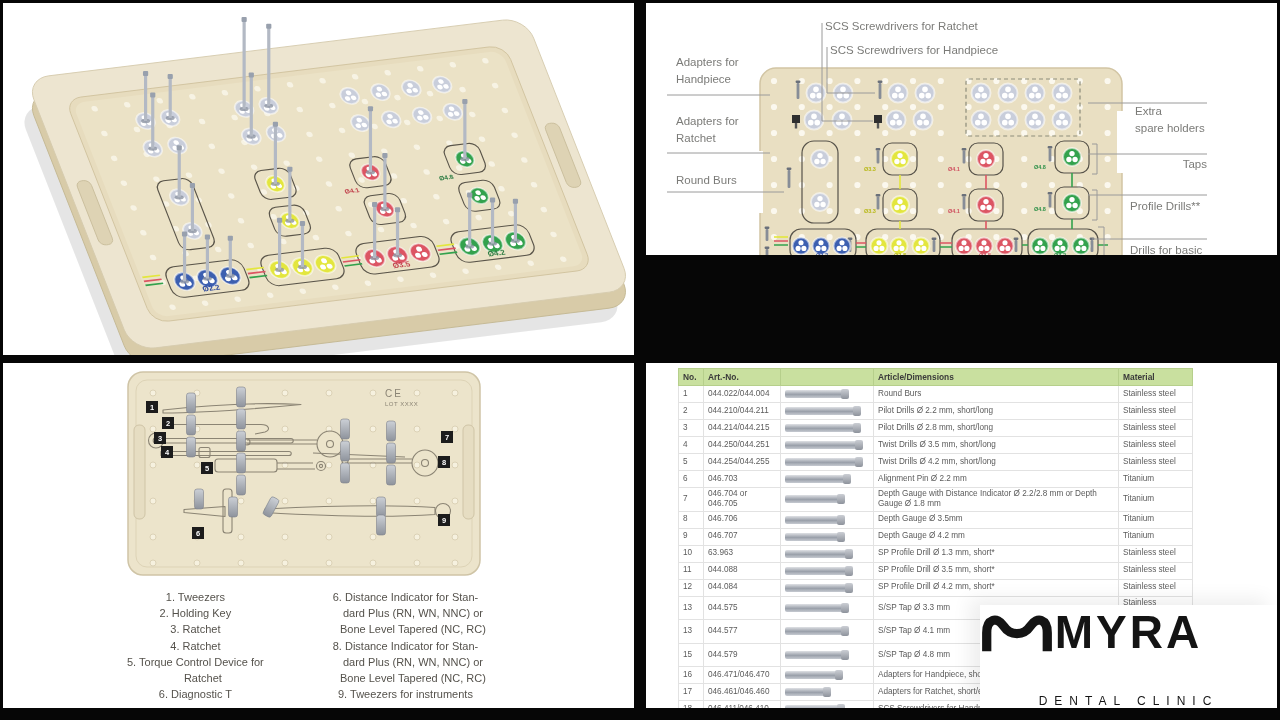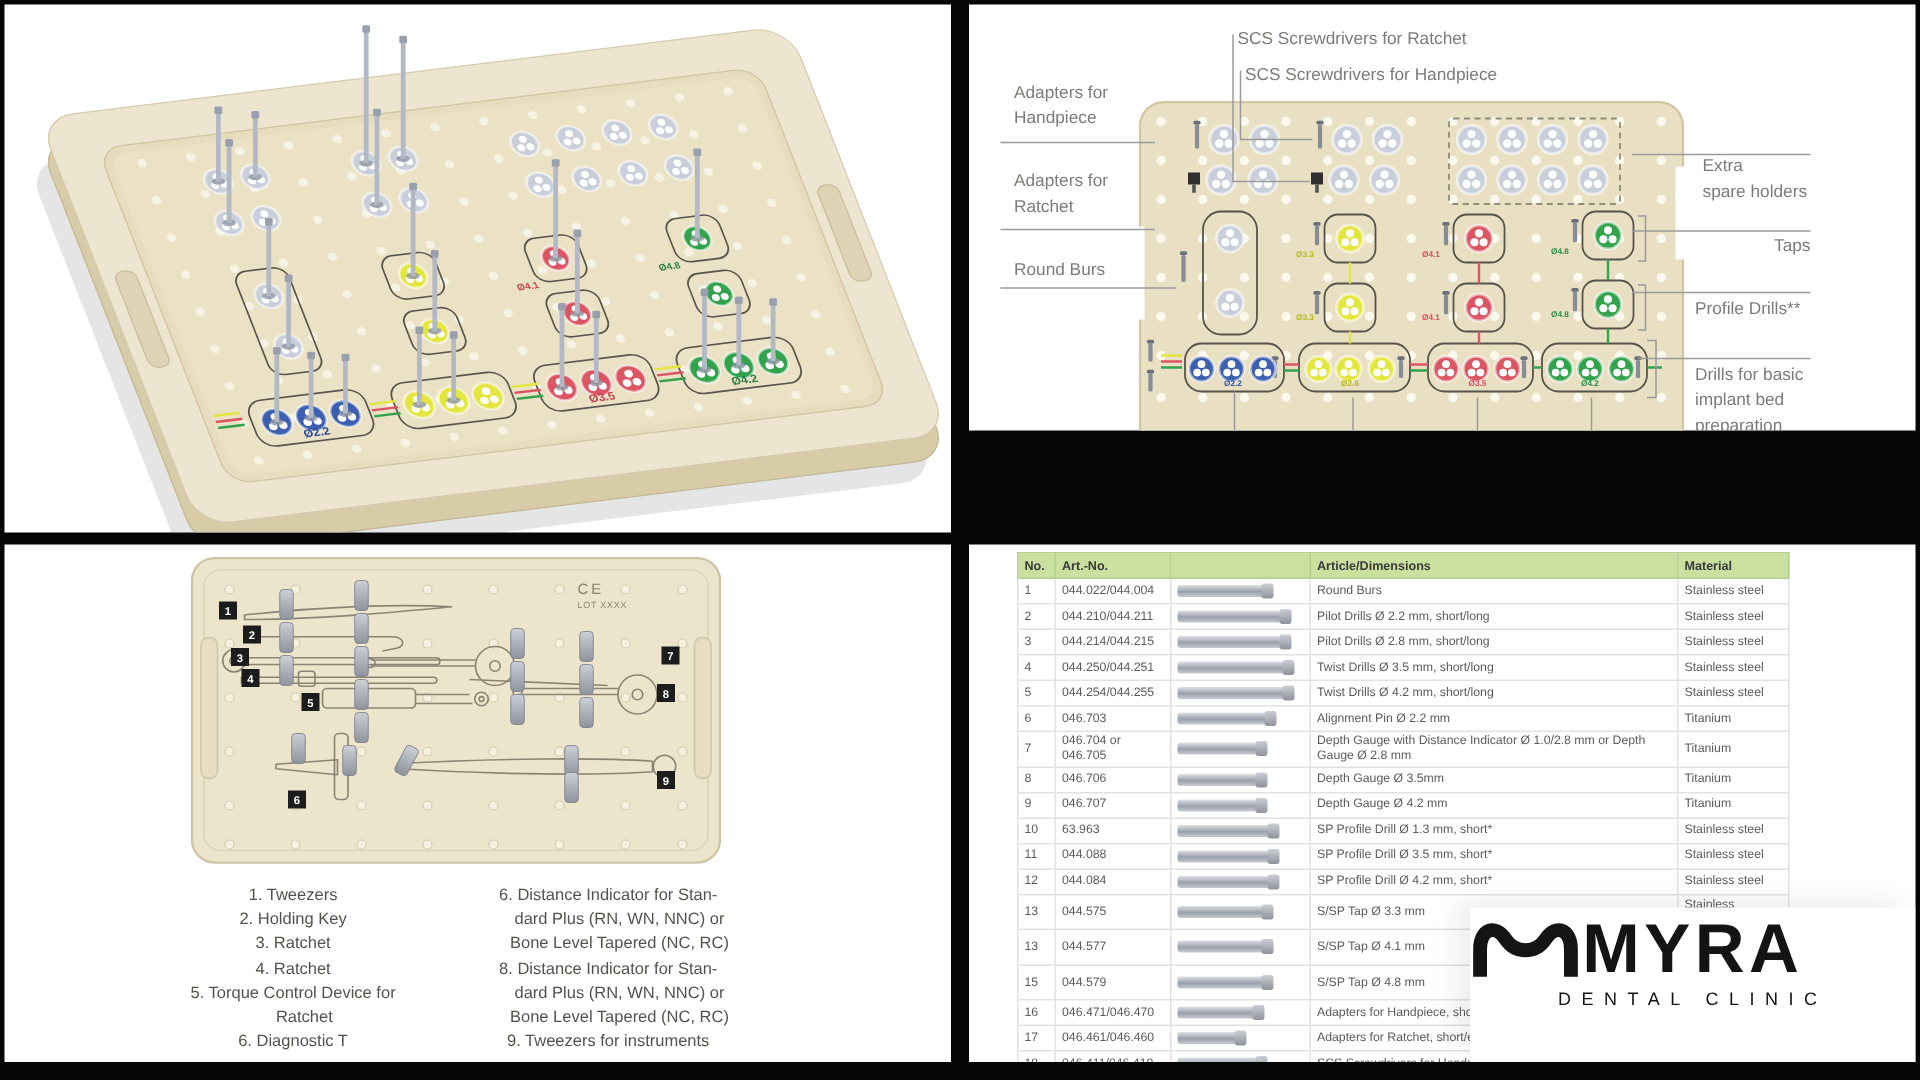--- a/index.html
+++ b/index.html
@@ -1,20 +1,20 @@
 <!DOCTYPE html>
 <html><head>
 <meta charset="utf-8">
 <style>
   html,body{margin:0;padding:0;background:#000;}
   .stage{position:relative;width:1280px;height:720px;background:#060606;overflow:hidden;
          font-family:"Liberation Sans",sans-serif;}
   .quad{position:absolute;background:#ffffff;overflow:hidden;}
   #q1{left:3px;top:3px;width:631px;height:352px;}
-  #q2{left:646px;top:3px;width:631px;height:284px;}
+  #q2{left:646px;top:3px;width:631px;height:252px;}
   #q3{left:3px;top:363px;width:631px;height:345px;}
   #q4{left:646px;top:363px;width:631px;height:345px;}
   svg{position:absolute;left:0;top:0;}
 
   
   .callout{position:absolute;color:#7b7b78;font-size:11.5px;line-height:17px;white-space:nowrap;}
   .callout.small-lh{line-height:16px;}
 
   
   .legend-col{position:absolute;top:226px;font-size:11px;line-height:16.2px;color:#55524c;text-align:center;}
@@ -31,21 +31,21 @@
           text-align:left;font-size:8.4px;padding:2px 4px;height:12px;}
   .tbl td{border:1px solid #e2e2e2;font-size:8.2px;color:#5b5b5b;padding:1px 4px;height:14px;
           line-height:1.25;overflow:hidden;}
   .thumb{height:8px;border-radius:2px;position:relative;
          background:linear-gradient(180deg,#dfe1e5,#9aa0aa 55%,#c6cad1);}
   .thumb .tip{position:absolute;right:-2px;top:-1px;width:8px;height:10px;border-radius:2px;
          background:linear-gradient(180deg,#cbced4,#8e939c);}
 
   
   .logo-box{position:absolute;right:0;bottom:0;width:297px;height:103px;background:#fff;z-index:5;
-            display:flex;flex-direction:column;align-items:center;justify-content:flex-start;
+            display:flex;flex-direction:column;align-items:center;justify-content:space-between;
             box-shadow:-10px -6px 18px rgba(0,0,0,.07);}
   .logo-row{display:flex;align-items:center;gap:10px;}
   .brand{font-size:46px;font-weight:600;letter-spacing:3px;color:#141414;}
   .sub{font-size:12px;letter-spacing:7px;color:#141414;margin-top:0px;}
 </style>
 </head>
 <body>
 
 <div class="stage">
 
@@ -1179,21 +1179,21 @@
             <td>Titanium</td>
           </tr>
           <tr>
             <td>7</td>
             <td>046.704 or 046.705</td>
             <td>
               <div class="thumb" style="width: 58px;">
                 <span class="tip"></span>
               </div>
             </td>
-            <td>Depth Gauge with Distance Indicator Ø 1.0/2.8 mm or Depth Gauge Ø 2.8 mm</td>
+            <td>Depth Gauge with Distance Indicator Ø 2.2/2.8 mm or Depth Gauge Ø 1.8 mm</td>
             <td>Titanium</td>
           </tr>
           <tr>
             <td>8</td>
             <td>046.706</td>
             <td>
               <div class="thumb" style="width: 58px;">
                 <span class="tip"></span>
               </div>
             </td>

